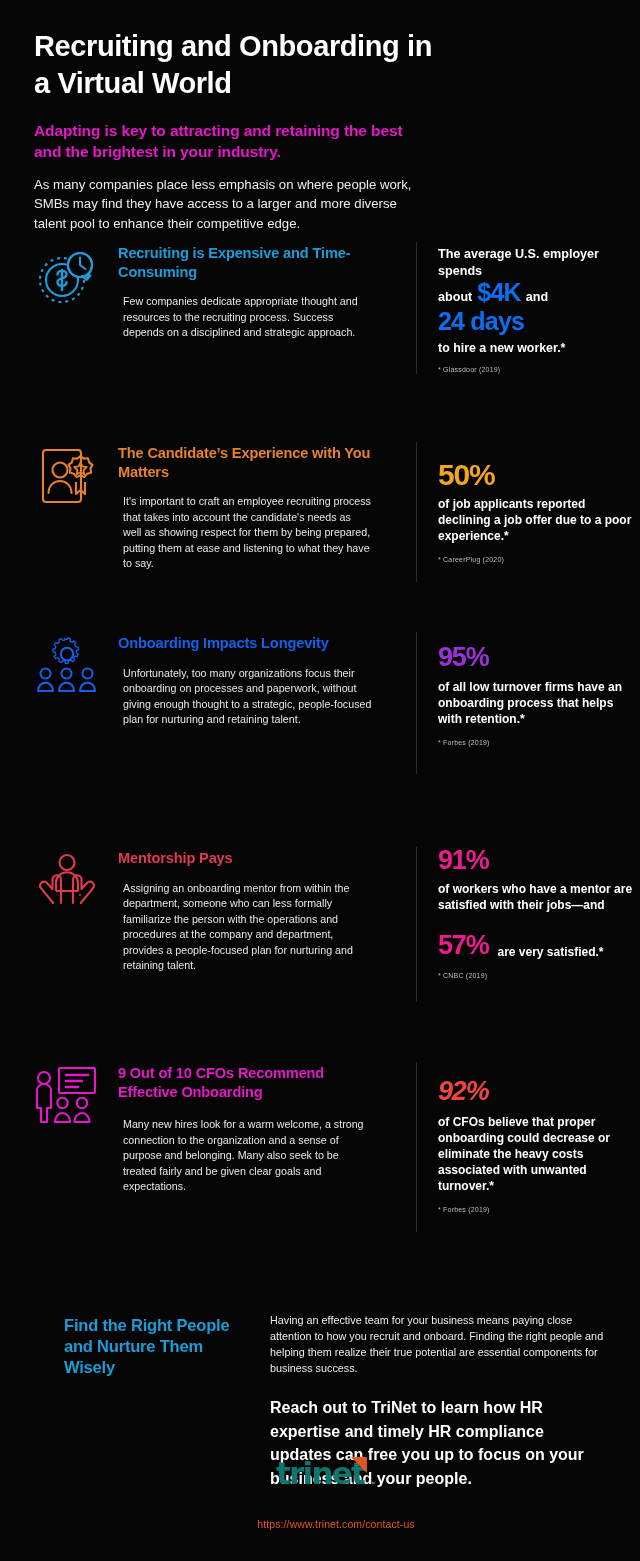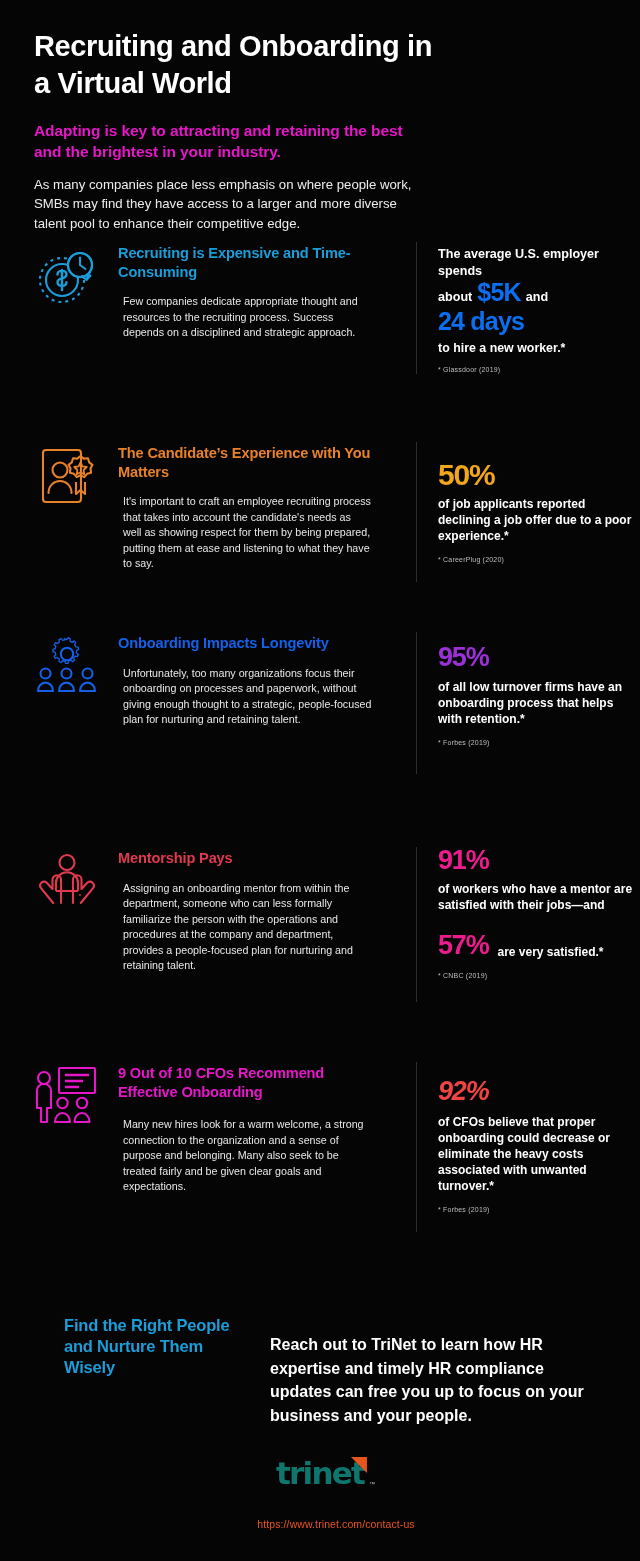--- a/index.html
+++ b/index.html
@@ -122,21 +122,21 @@
       <div class="text-col">
         <div class="sec-heading" style="color:#1B9DD9;">Recruiting is Expensive and Time-Consuming</div>
         <div class="sec-body sec-body--indent">Few companies dedicate appropriate thought and resources to the recruiting process. Success depends on a disciplined and strategic approach.</div>
       </div>
     </div>
     <div class="divider" style="top:2px;height:132px;"></div>
     <div class="col-right" style="top:6px;">
       <div class="s1-line1">The average U.S. employer spends</div>
       <div class="s1-row">
         <span class="s1-about">about</span>
-        <span class="s1-4k">$5K</span>
+        <span class="s1-4k">$4K</span>
         <span class="s1-and">and</span>
       </div>
       <div class="s1-24">24 days</div>
       <div class="s1-tail">to hire a new worker.*</div>
       <div class="stat-src">* Glassdoor (2019)</div>
     </div>
   </div>
 
   <div class="section" style="top:440px;">
     <div class="col-left">
@@ -242,20 +242,21 @@
     <div class="col-right" style="top:16px;">
       <div class="stat-num big92">92%</div>
       <div class="stat-sub" style="margin-top:8px;">of CFOs believe that proper onboarding could decrease or eliminate the heavy costs associated with unwanted turnover.*</div>
       <div class="stat-src">* Forbes (2019)</div>
     </div>
   </div>
 
   <div class="footer">
     <div class="f-head">Find the Right People and Nurture Them Wisely</div>
     <div class="f-body">
+      <div class="f-p1">Having an effective team for your business means paying close attention to how you recruit and onboard. Finding the right people and helping them realize their true potential are essential components for business success.</div>
       <div class="f-p2">Reach out to TriNet to learn how HR expertise and timely HR compliance updates can free you up to focus on your business and your people.</div>
     </div>
   </div>
 
   <div class="logo-wrap">
     <span class="logo">
       <span class="logo-txt">trinet</span>
       <span class="logo-mark"></span>
       <span class="logo-tm">™</span>
     </span>

